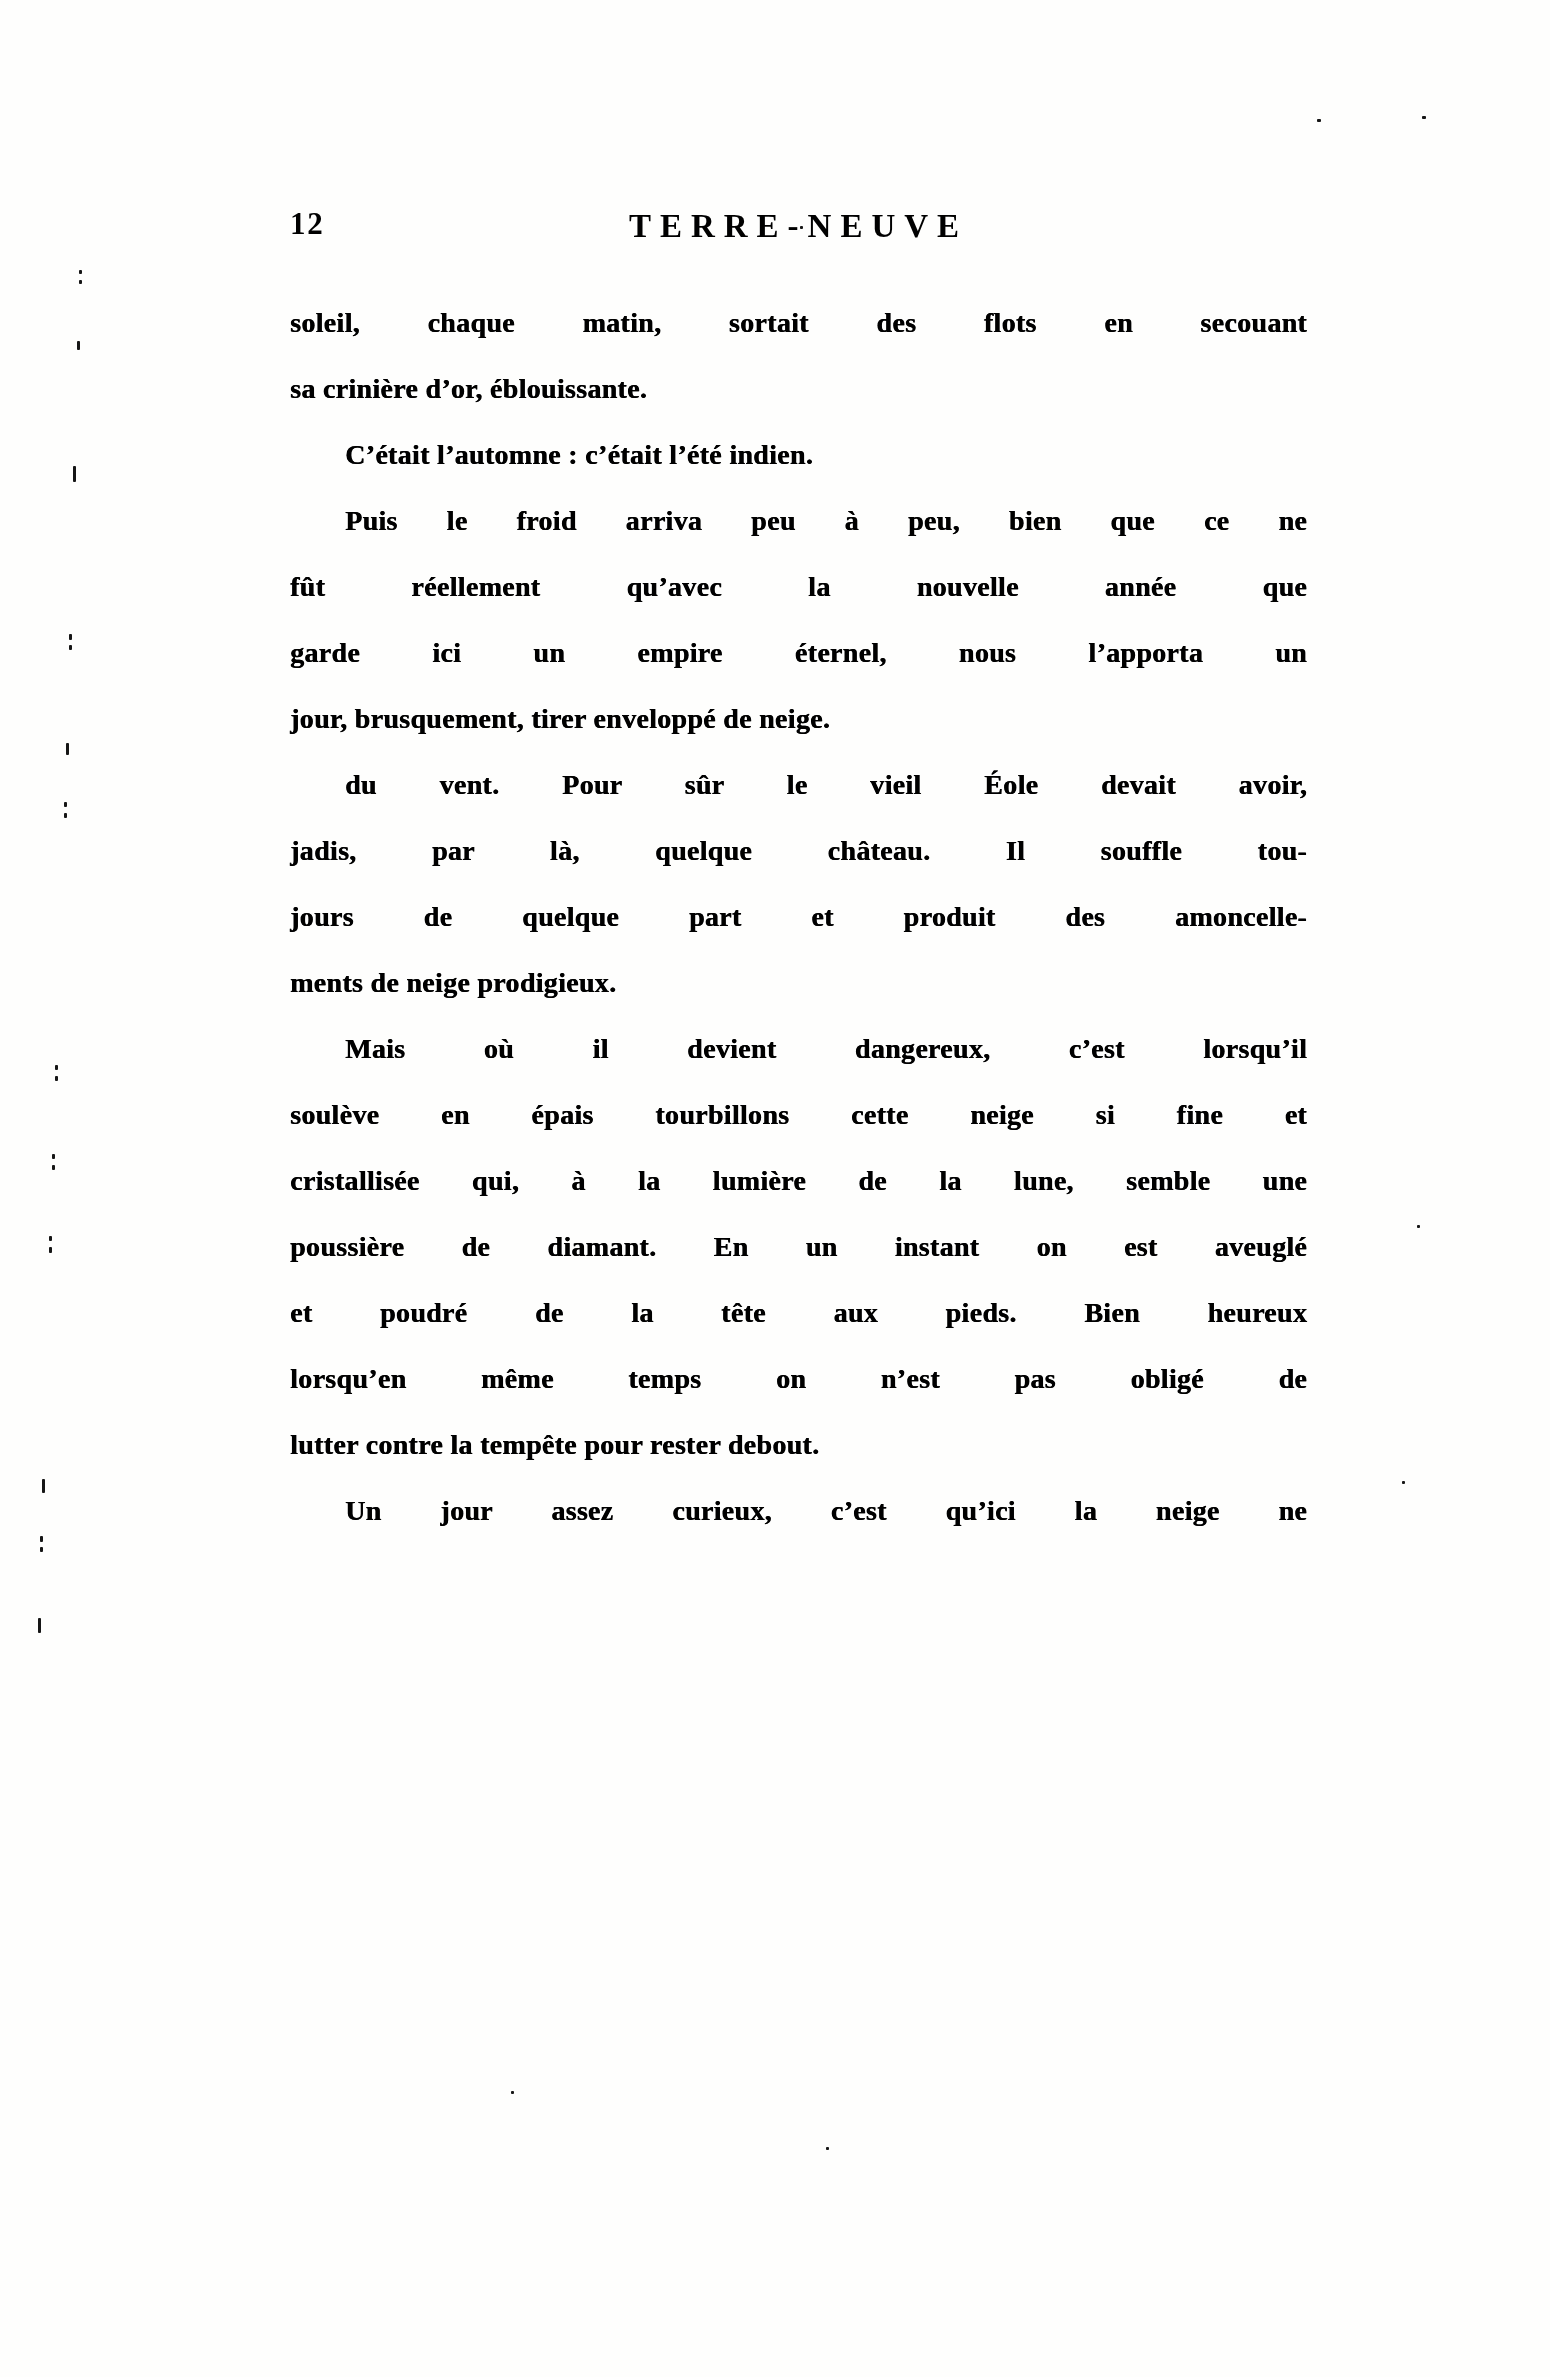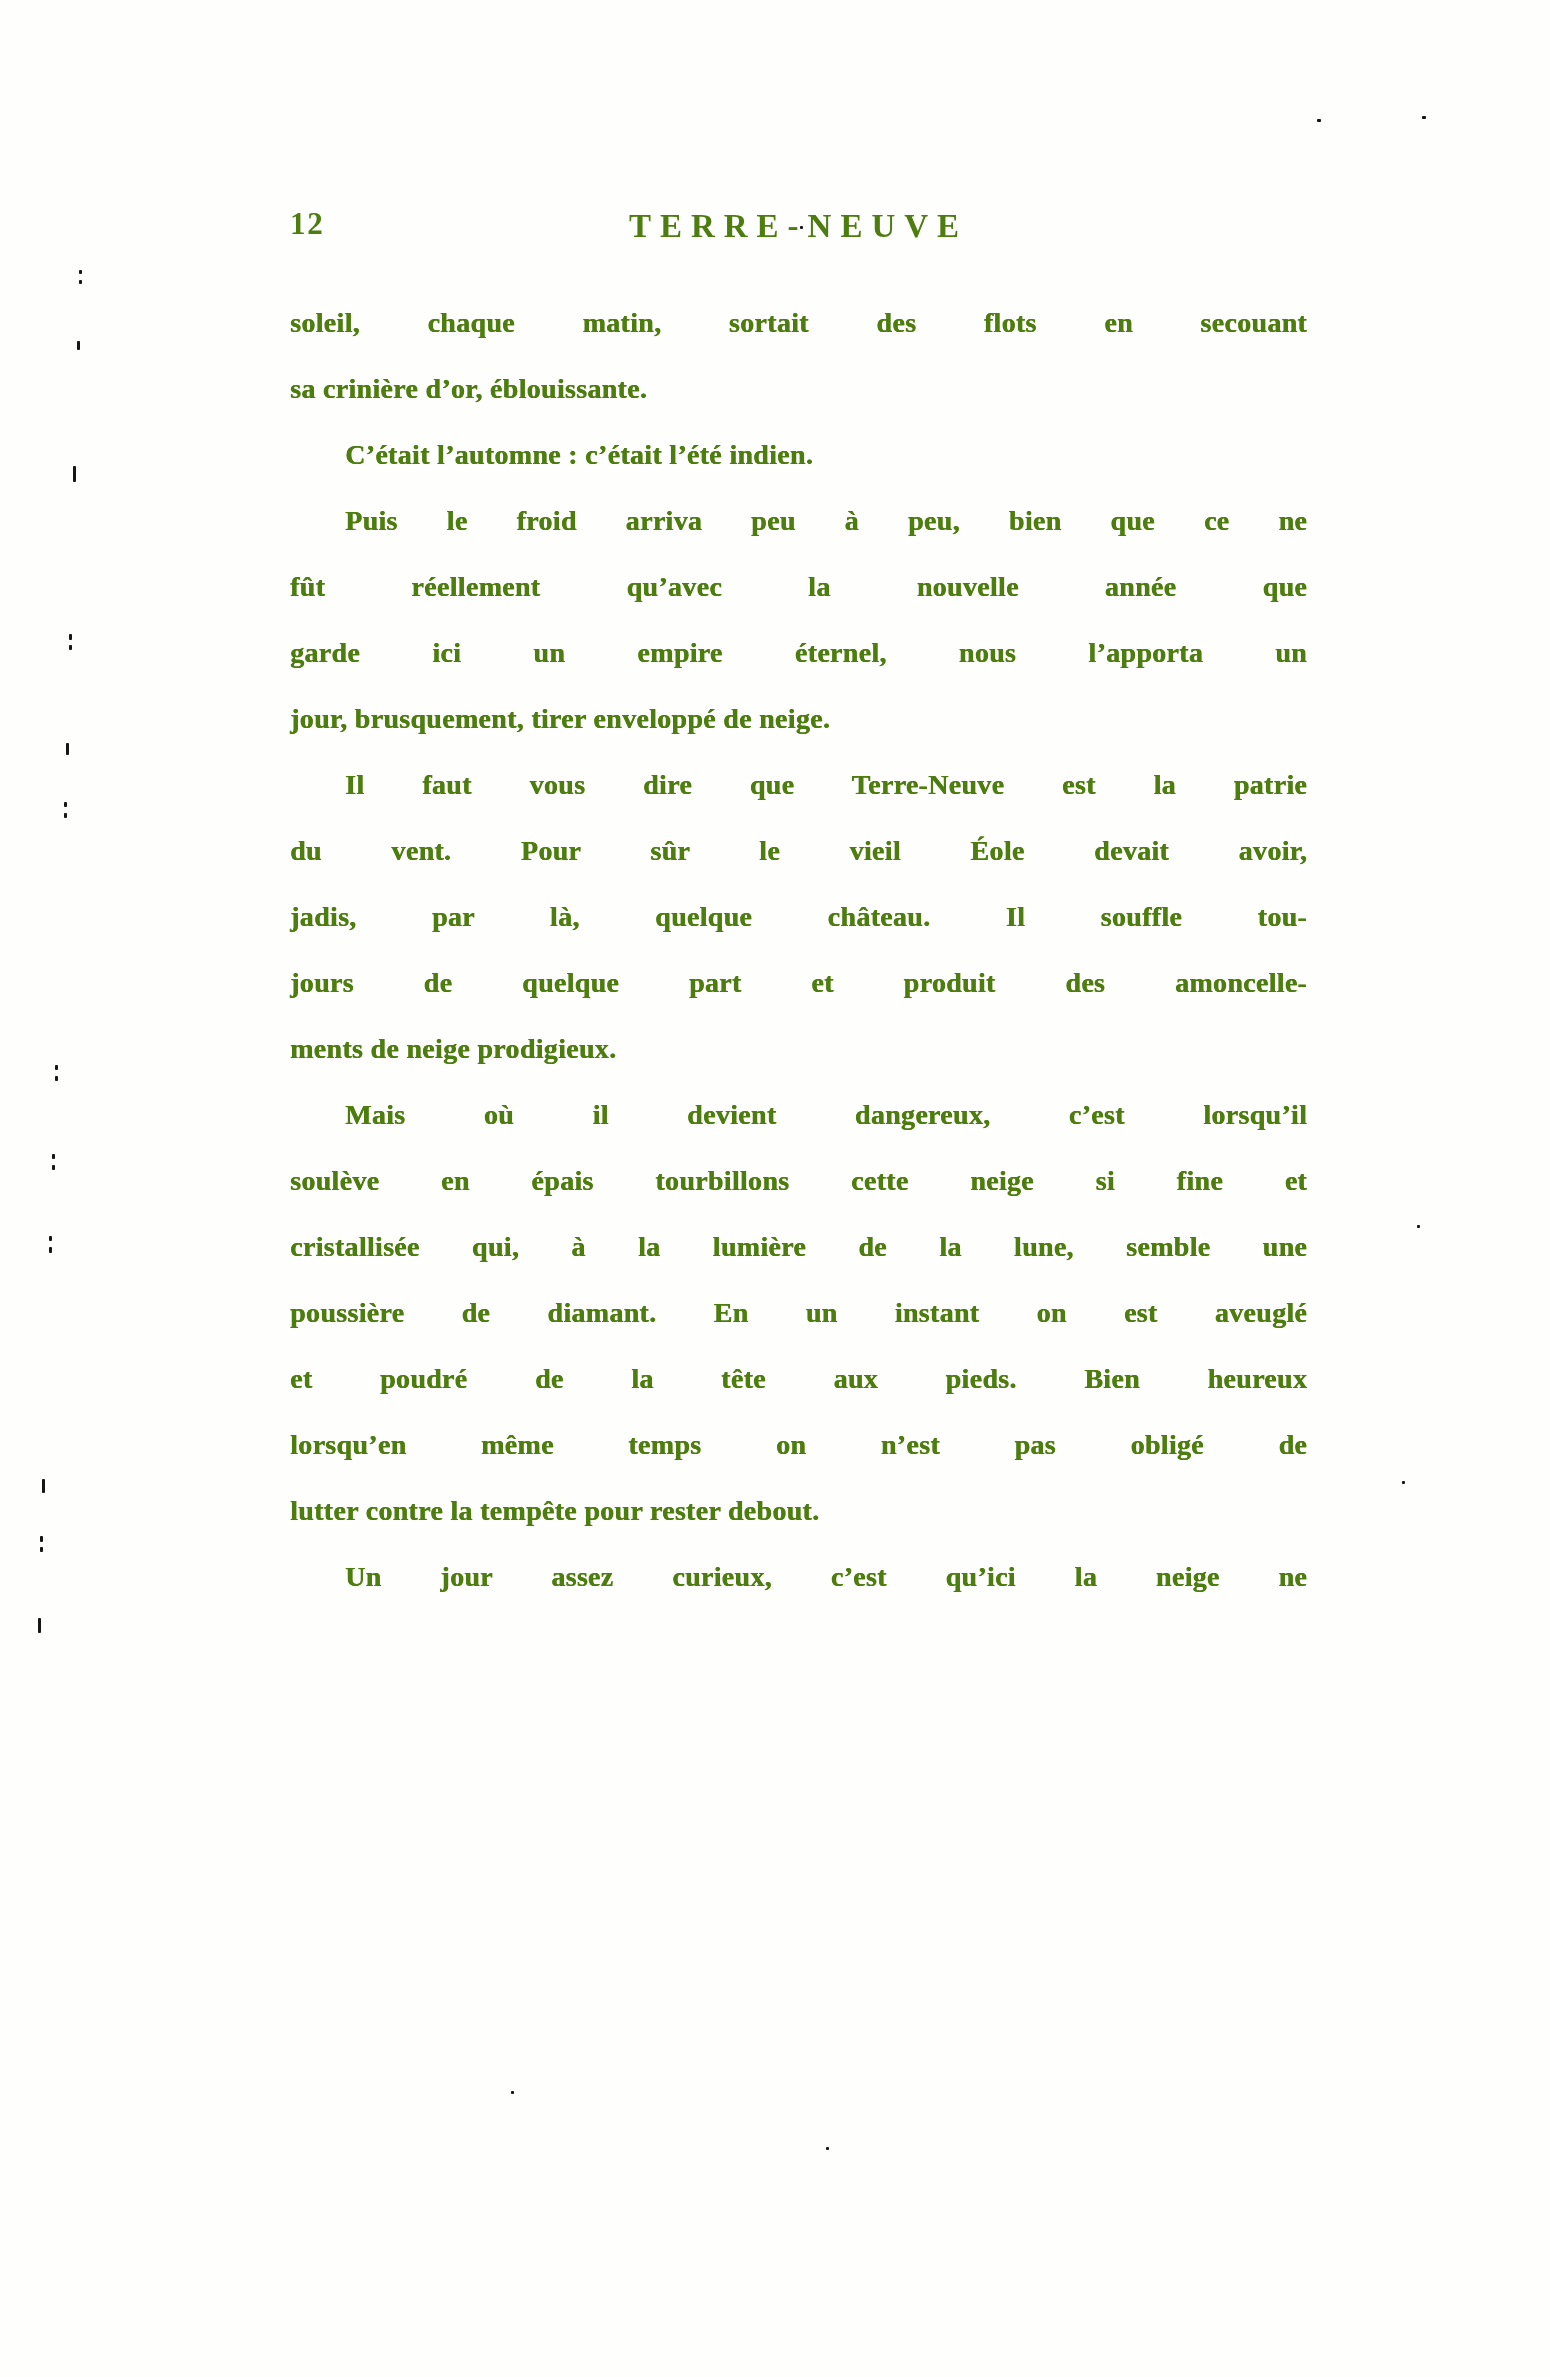--- a/index.html
+++ b/index.html
@@ -6,21 +6,21 @@
     margin: 0;
     padding: 0;
     background: #ffffff;
   }
   .page {
     position: relative;
     width: 1550px;
     height: 2377px;
     background: #fefefdff;
     font-family: "Liberation Serif", serif;
-    color: #4d7c0f;
+    color: #000000;
     overflow: hidden;
   }
   .column {
     position: absolute;
     left: 290px;
     top: 206px;
     width: 1017px;
   }
   .header {
     position: relative;
@@ -92,21 +92,20 @@
         <div class="para indent">
           <div class="line nojust">C’était l’automne : c’était l’été indien.</div>
         </div>
         <div class="para indent">
           <div class="line">Puis le froid arriva peu à peu, bien que ce ne</div>
           <div class="line">fût réellement qu’avec la nouvelle année que</div>
           <div class="line">garde ici un empire éternel, nous l’apporta un</div>
           <div class="line nojust">jour, brusquement, tirer enveloppé de neige.</div>
         </div>
         <div class="para indent">
-          <div class="line">Il faut vous dire que Terre-Neuve est la patrie</div>
           <div class="line">du vent. Pour sûr le vieil Éole devait avoir,</div>
           <div class="line">jadis, par là, quelque château. Il souffle tou-</div>
           <div class="line">jours de quelque part et produit des amoncelle-</div>
           <div class="line nojust">ments de neige prodigieux.</div>
         </div>
         <div class="para indent">
           <div class="line">Mais où il devient dangereux, c’est lorsqu’il</div>
           <div class="line">soulève en épais tourbillons cette neige si fine et</div>
           <div class="line">cristallisée qui, à la lumière de la lune, semble une</div>
           <div class="line">poussière de diamant. En un instant on est aveuglé</div>

